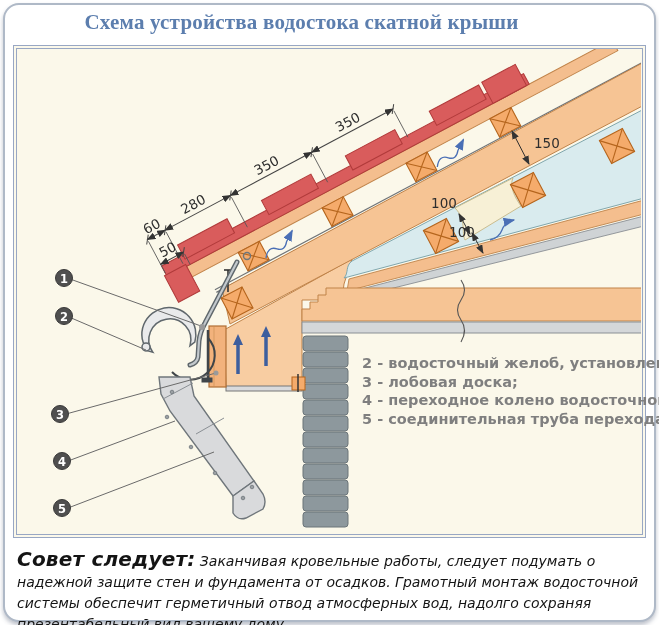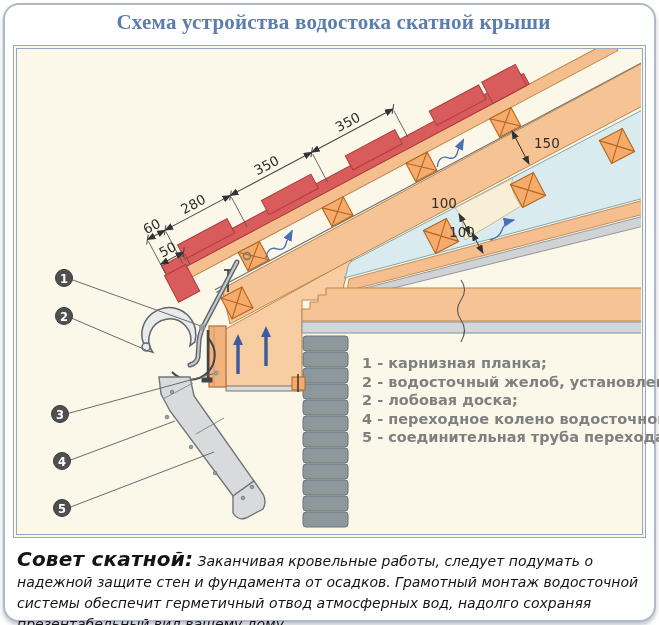--- a/index.html
+++ b/index.html
@@ -3,21 +3,21 @@
 <meta charset="utf-8">
 <style>
   html,body{margin:0;padding:0;background:#ffffff;}
   .canvas{position:relative;width:659px;height:625px;background:#ffffff;overflow:hidden;
           font-family:"DejaVu Sans",sans-serif;}
   .outer-frame{position:absolute;left:3px;top:3px;width:649px;height:615px;
                border:2px solid #AFB9C7;border-radius:16px;background:#ffffff;
                box-shadow:0 3px 4px rgba(110,120,140,.45);}
   .page-title{position:absolute;left:0;top:10px;width:603px;text-align:center;
               font-family:"Liberation Serif",serif;font-weight:bold;font-size:21px;
-              color:#5C7EAE;letter-spacing:.2px;padding-left:32px;}
+              color:#5C7EAE;letter-spacing:.2px;}
   .diagram-panel{position:absolute;left:13px;top:45px;width:633px;height:493px;
                  box-sizing:border-box;border:4px double #98A7C4;background:#FBF8EA;}
   .diagram-svg{position:absolute;left:0;top:0;width:659px;height:625px;pointer-events:none;}
   .legend{position:absolute;left:362px;top:354px;width:286px;
           font-size:14.5px;line-height:18.5px;font-weight:bold;color:#7F7F7F;}
   .legend div{white-space:nowrap;}
   .footer{position:absolute;left:17px;top:549px;width:624px;color:#141414;
           font-style:italic;font-size:14px;line-height:21px;}
   .footer .lead{font-weight:bold;font-size:20px;font-style:italic;letter-spacing:.2px;}
 </style>
@@ -267,23 +267,22 @@
         </g>
         <g>
           <circle cx="62" cy="508" r="8.5" fill="#4F4F4F" stroke="#3A3A3A"></circle>
           <text x="62" y="512.5" font-size="11.5" font-weight="bold" fill="#fff" text-anchor="middle">5</text>
         </g>
       </g>
     </g>
   </svg>
 
   <div class="legend">
-    <div>1 - карнизная планка;</div>
     <div>2 - водосточный желоб, установленный</div>
-    <div>2 - лобовая доска;</div>
+    <div>3 - лобовая доска;</div>
     <div>4 - переходное колено водосточного</div>
     <div>5 - соединительная труба перехода от</div>
   </div>
 
   <div class="footer">
-    <span class="lead">Совет скатной:</span><span> Заканчивая кровельные работы, следует подумать о надежной защите стен и фундамента от осадков. Грамотный монтаж водосточной системы обеспечит герметичный отвод атмосферных вод, надолго сохраняя презентабельный вид вашему дому.</span>
+    <span class="lead">Совет следует:</span><span> Заканчивая кровельные работы, следует подумать о надежной защите стен и фундамента от осадков. Грамотный монтаж водосточной системы обеспечит герметичный отвод атмосферных вод, надолго сохраняя презентабельный вид вашему дому.</span>
   </div>
 </div>
 
 </body></html>

